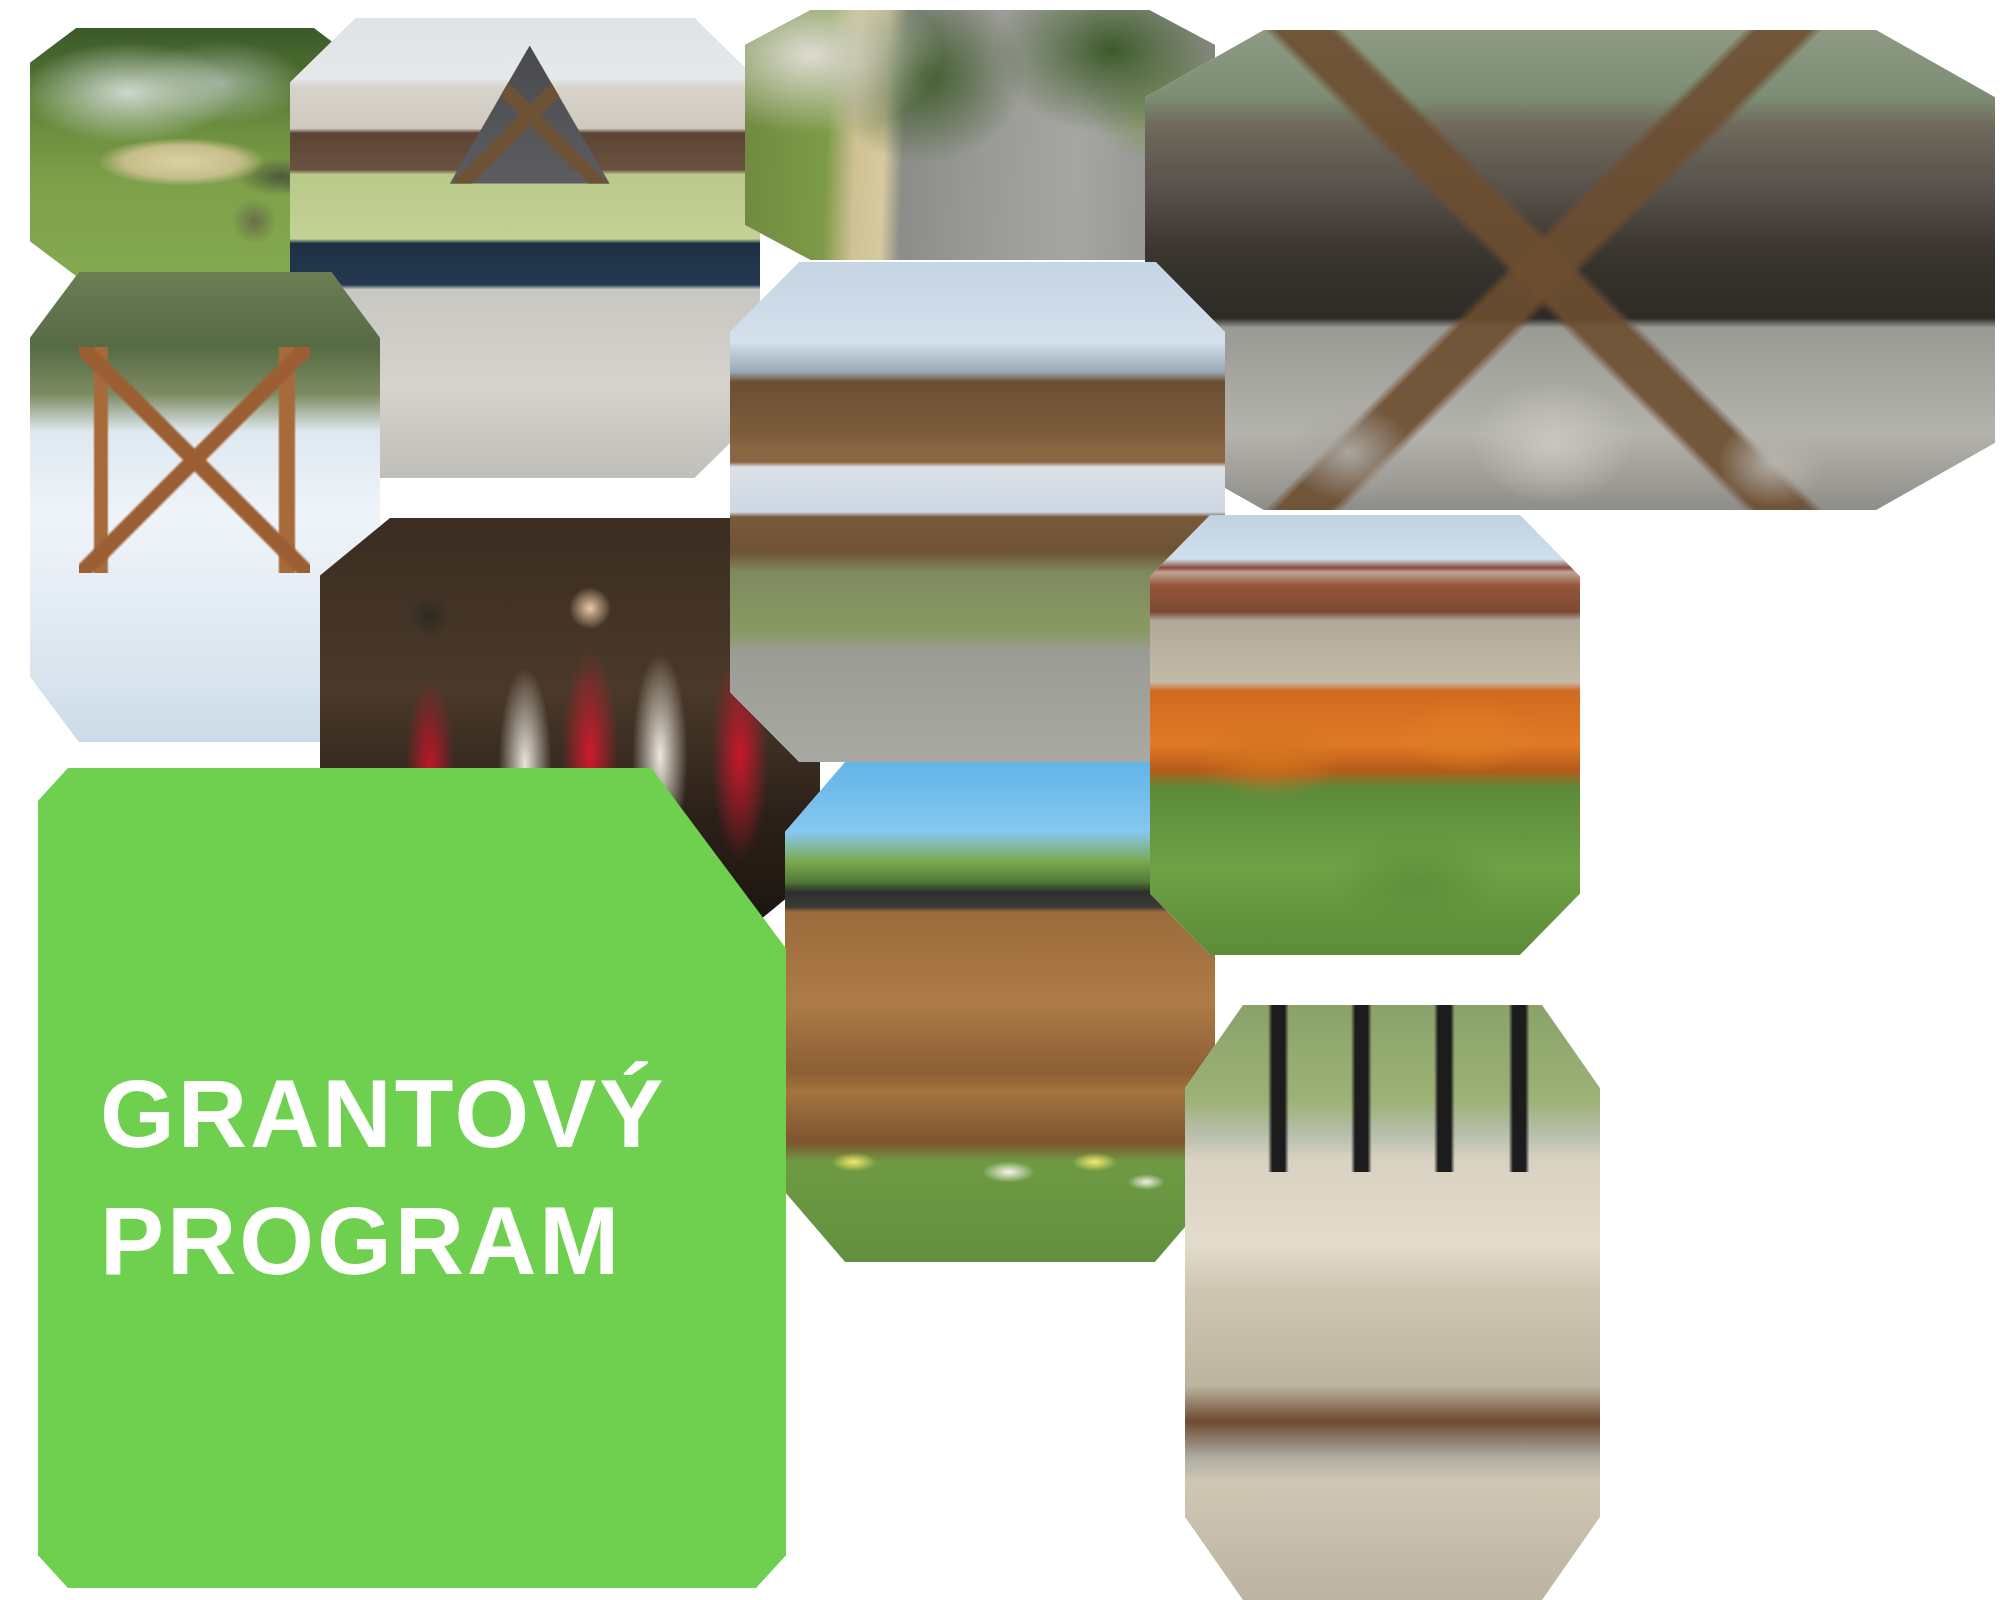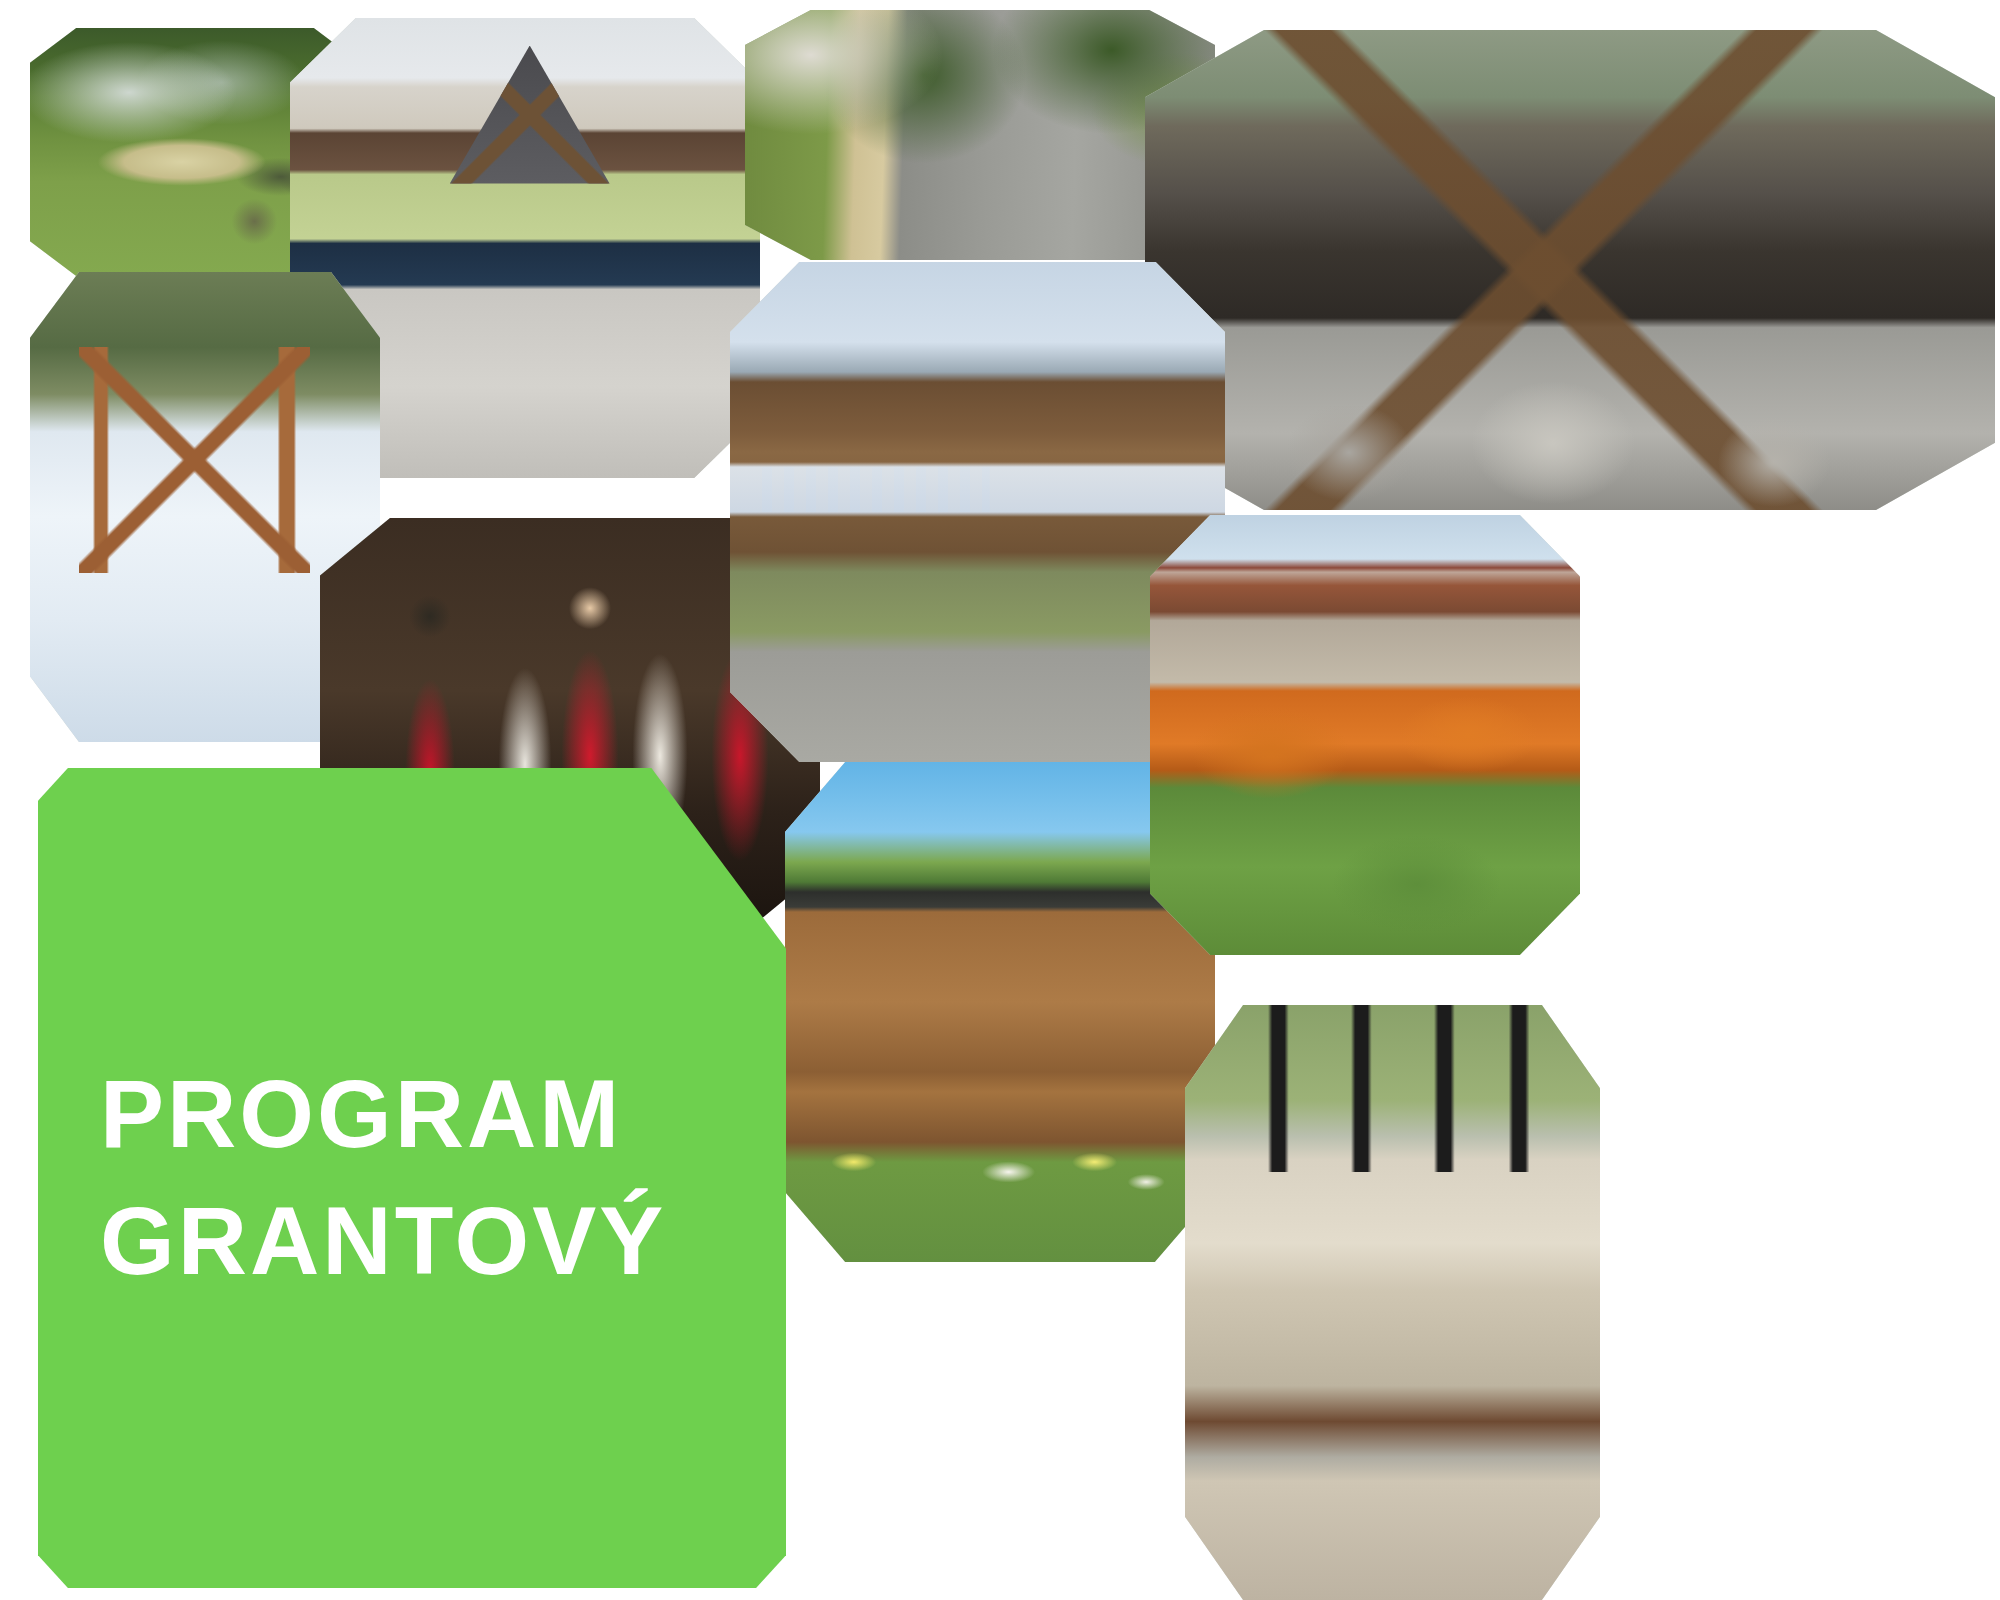--- a/index.html
+++ b/index.html
@@ -274,17 +274,17 @@
 
   <div class="tile hex-tall" style="left:1150px; top:515px; width:430px; height:440px;">
     <div class="photo ph-bench"></div>
   </div>
 
   <div class="tile hex-tall" style="left:1185px; top:1005px; width:415px; height:595px;">
     <div class="photo ph-museum"></div>
   </div>
 
   <div id="brand-panel">
+    <div class="line">GRANTOVÝ</div>
     <div class="line">PROGRAM</div>
-    <div class="line">GRANTOVÝ</div>
   </div>
 
 </div>
 
 </body></html>

